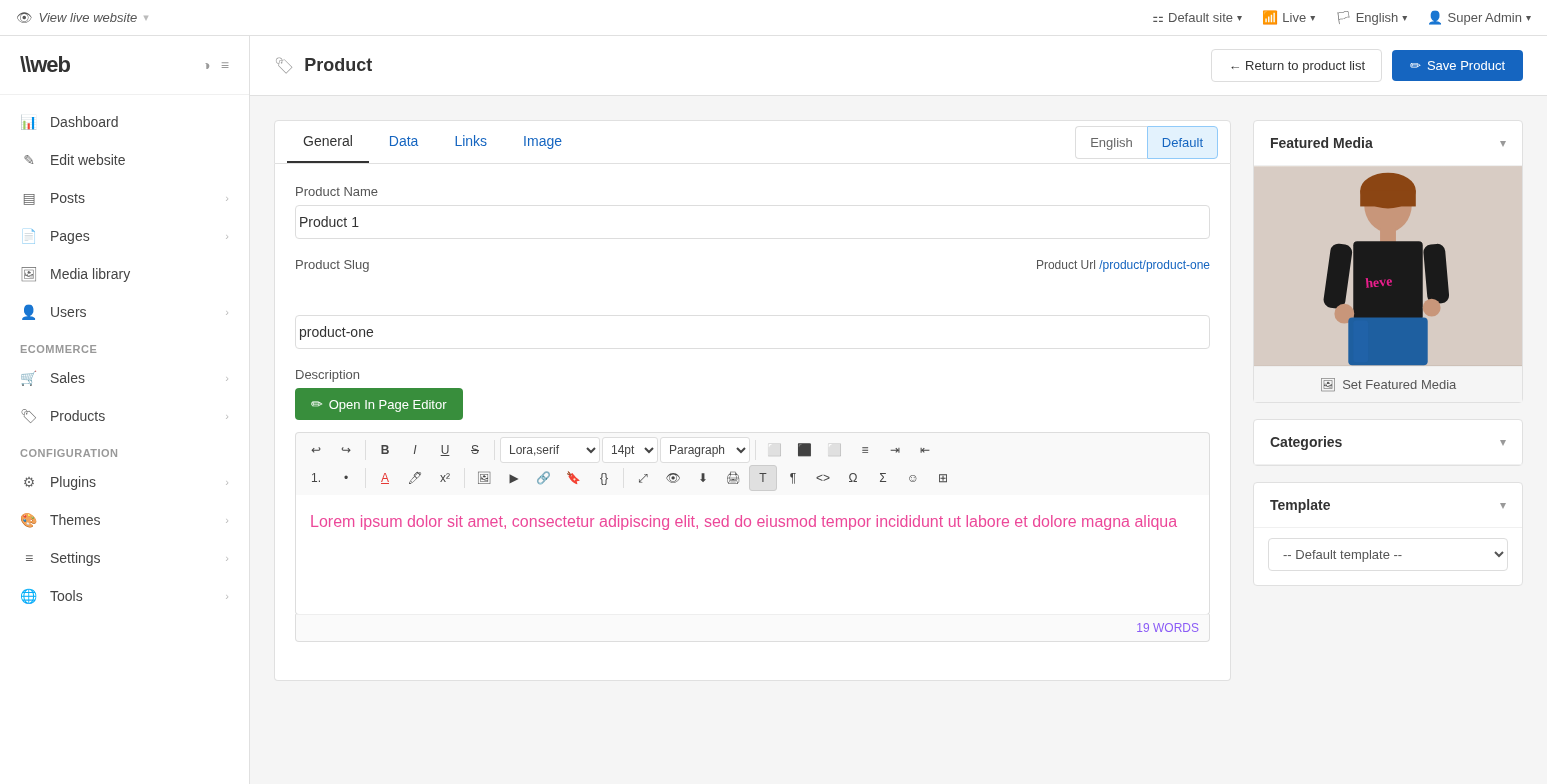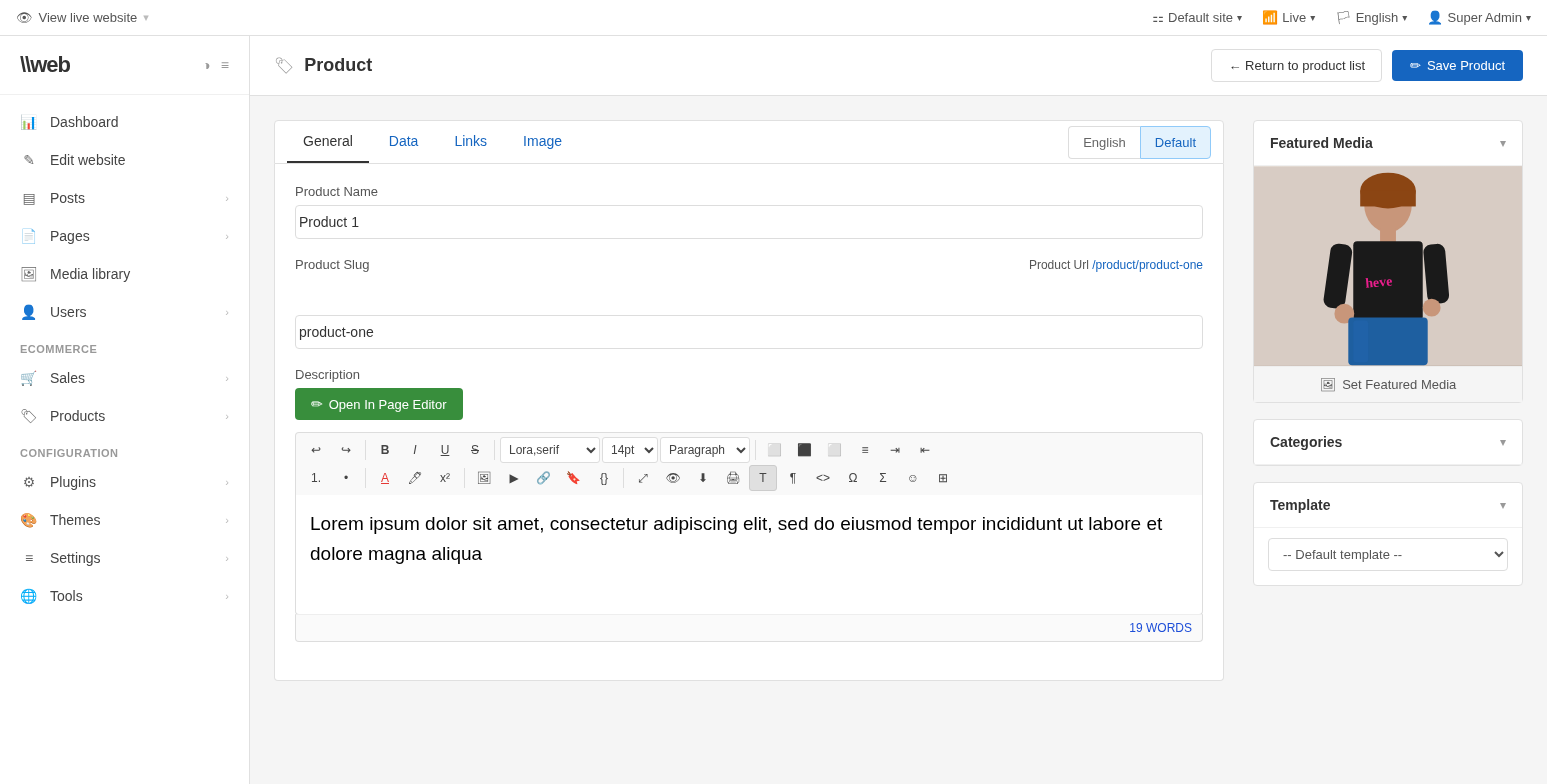--- a/index.html
+++ b/index.html
@@ -65,21 +65,21 @@
       background: #fff; cursor: pointer; font-size: 13px; color: #333;
     }
     .btn-save {
       display: flex; align-items: center; gap: 6px;
       padding: 8px 18px; border: none; border-radius: 4px;
       background: #1565c0; color: #fff; cursor: pointer; font-size: 13px; font-weight: 500;
     }
 
     
     .content-layout {
-      display: flex; gap: 9px; padding: 24px;
+      display: flex; gap: 2px; padding: 24px;
       min-height: calc(100vh - 96px);
     }
 
     
     .left-panel { flex: 1; margin-right: 20px; }
 
     
     .tabs-bar {
       display: flex; align-items: center; justify-content: space-between;
       background: #fff; border: 1px solid #e0e0e0; border-radius: 4px 4px 0 0;
@@ -141,25 +141,25 @@
     .toolbar-btn.active { background: #e0e0e0; border-color: #ccc; }
     .toolbar-sep { width: 1px; height: 20px; background: #ddd; margin: 0 3px; }
     .toolbar-select {
       height: 26px; border: 1px solid #ddd; border-radius: 3px; background: #fff;
       font-size: 12px; color: #444; padding: 0 4px; cursor: pointer;
     }
 
     
     .rte-content {
       border: 1px solid #ddd; border-top: none; min-height: 120px;
-      padding: 14px; font-size: 19px; color: #000000; line-height: 1.6;
+      padding: 14px; font-size: 16px; color: #ec4899; line-height: 1.6;
       background: #fff; border-radius: 0 0 4px 4px;
     }
     .rte-footer {
-      text-align: right; font-size: 12px; color: #1d4ed8;
+      text-align: right; font-size: 12px; color: #8b5cf6;
       padding: 6px 10px; border: 1px solid #ddd; border-top: 1px solid #eee;
       border-radius: 0 0 4px 4px; background: #fafafa; margin-top: -1px;
     }
 
     
     .right-panel { width: 270px; flex-shrink: 0; }
     .right-card {
       background: #fff; border: 1px solid #e0e0e0; border-radius: 4px; margin-bottom: 16px;
     }
     .right-card-header {
@@ -187,21 +187,21 @@
     .tb-italic { font-style: italic; }
     .tb-underline { text-decoration: underline; }
     .tb-strike { text-decoration: line-through; }
   </style>
 </head>
 <body>
 
 <div class="topbar">
   <div class="topbar-left">
     <span>👁</span>
-    <span style="cursor:pointer;">View live website</span>
+    <span style="cursor:pointer;font-style:italic;">View live website</span>
     <span style="color:#bbb;font-size:11px;">▾</span>
   </div>
   <div class="topbar-right">
     <div class="topbar-right-item">
       <span>⚏</span>
       <span>Default site</span>
       <span style="font-size:10px;">▾</span>
     </div>
     <div class="topbar-right-item">
       <span>📶</span>

